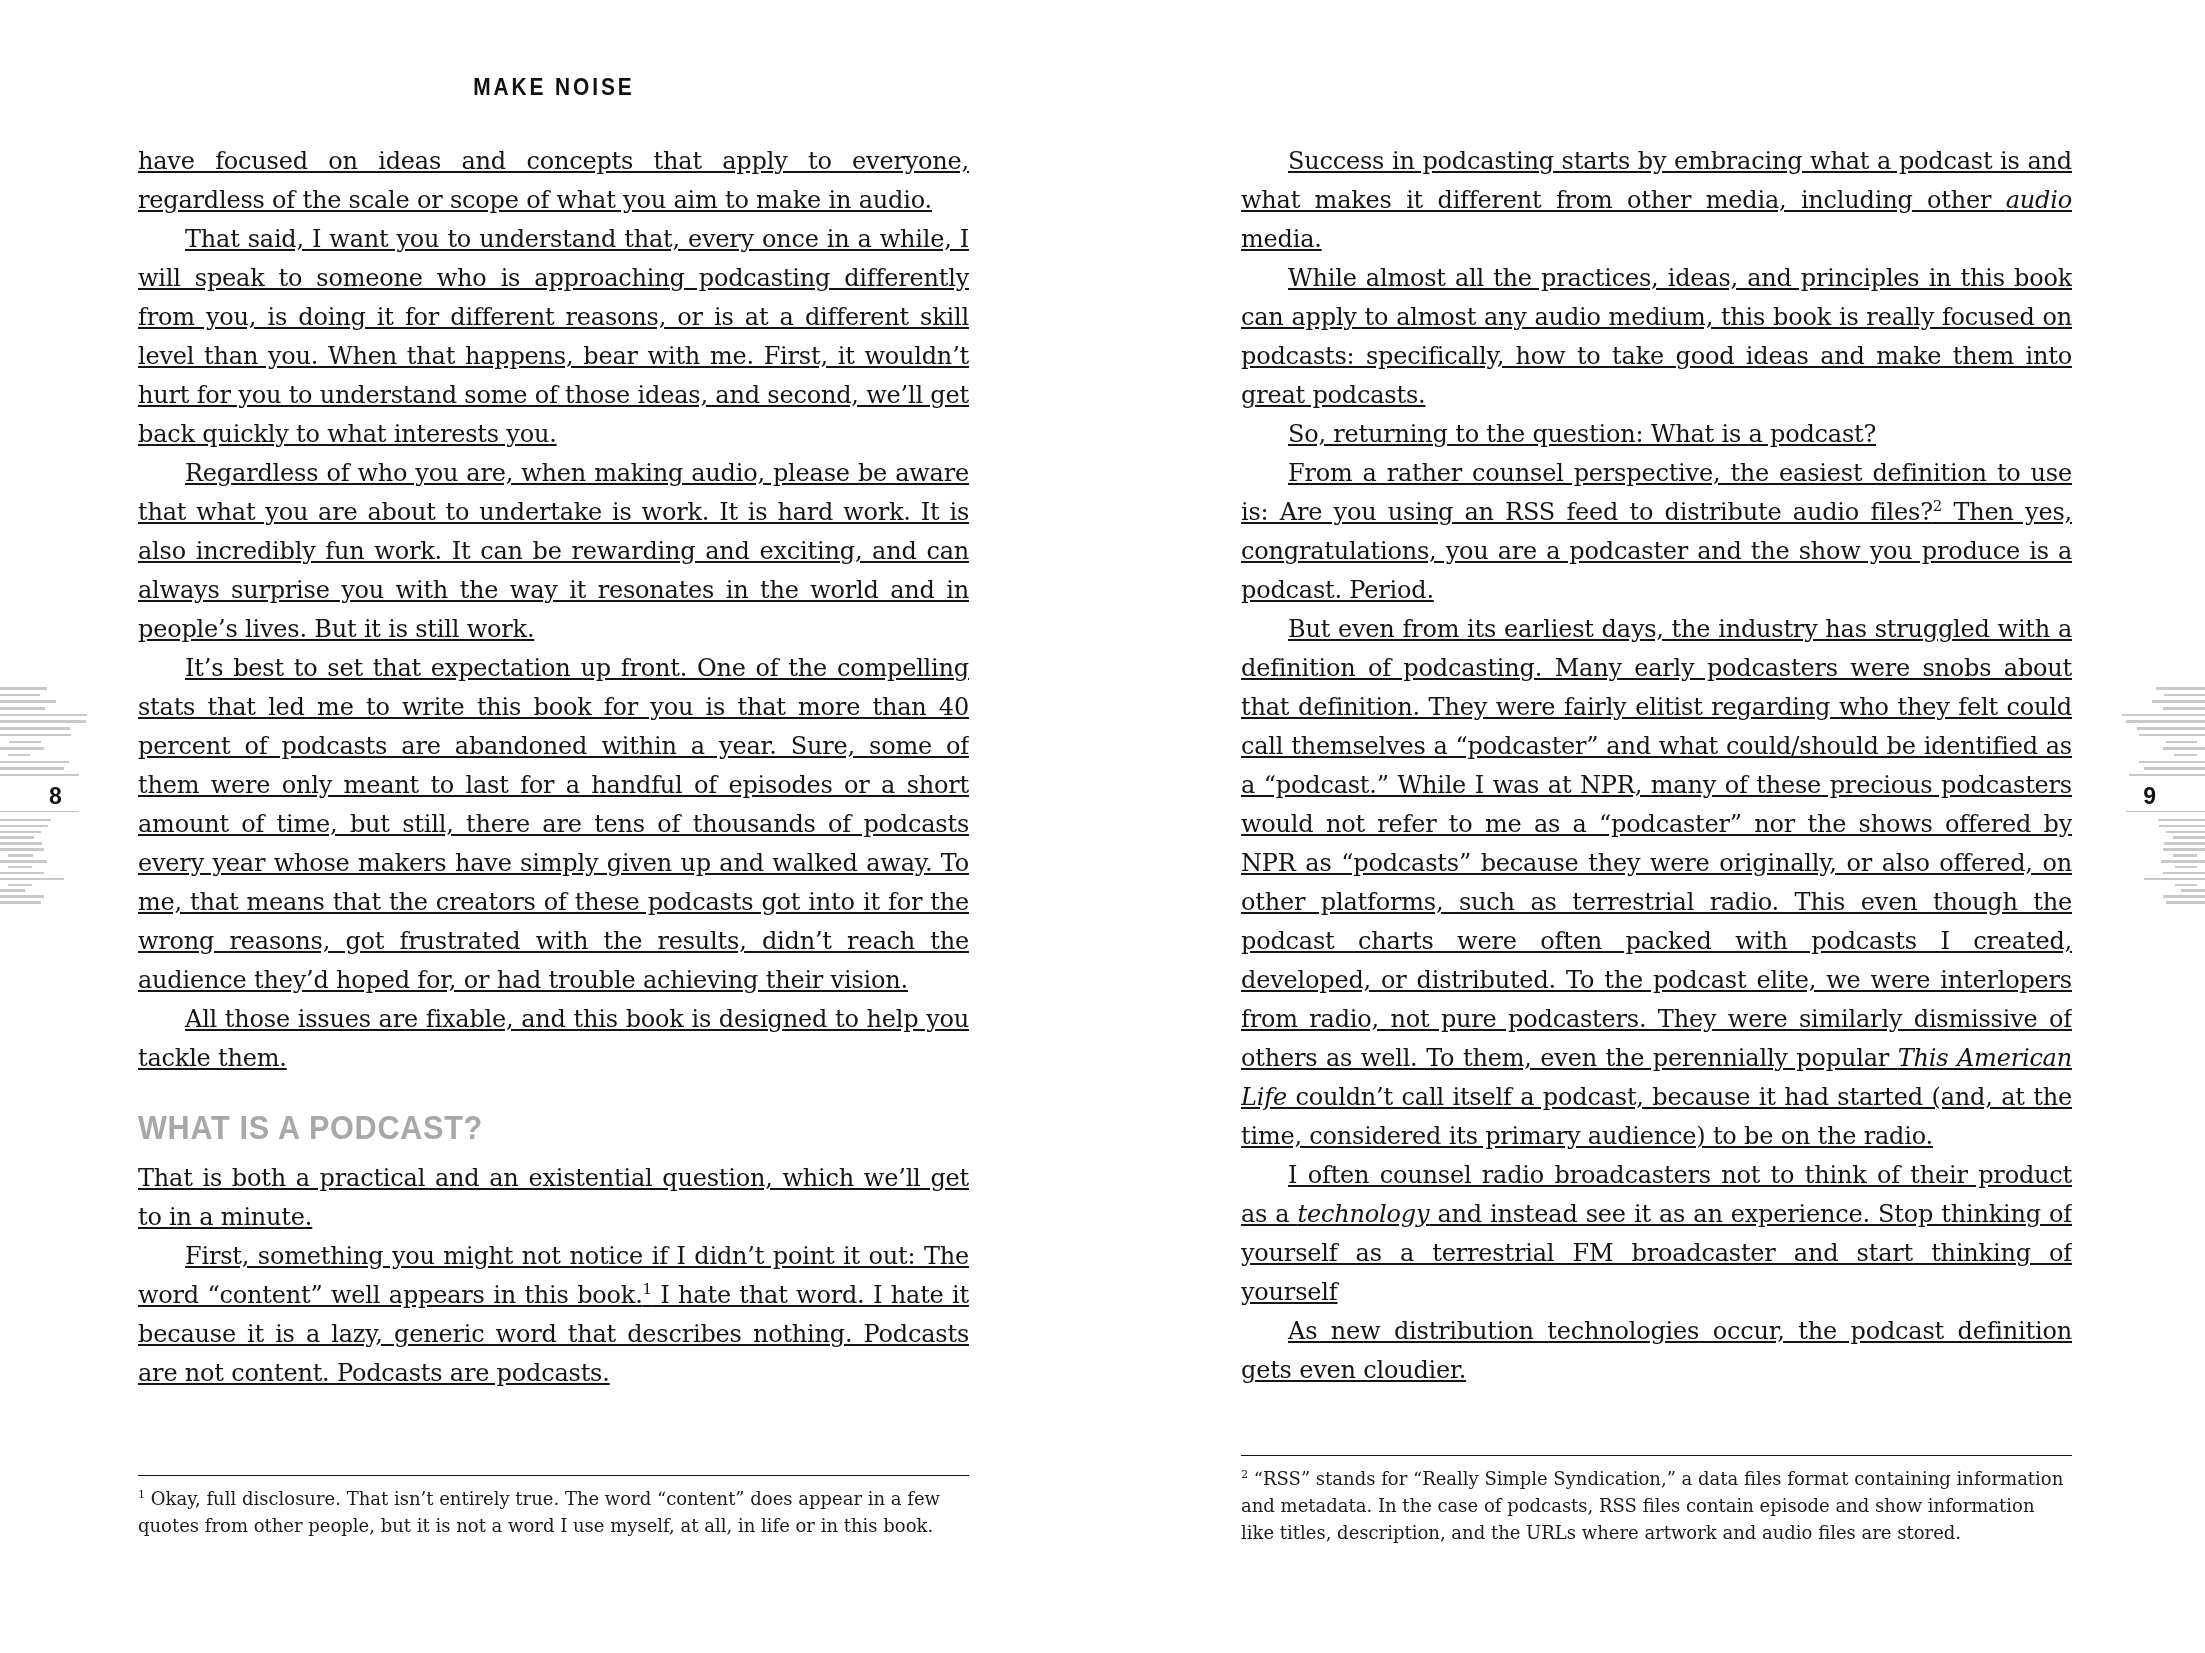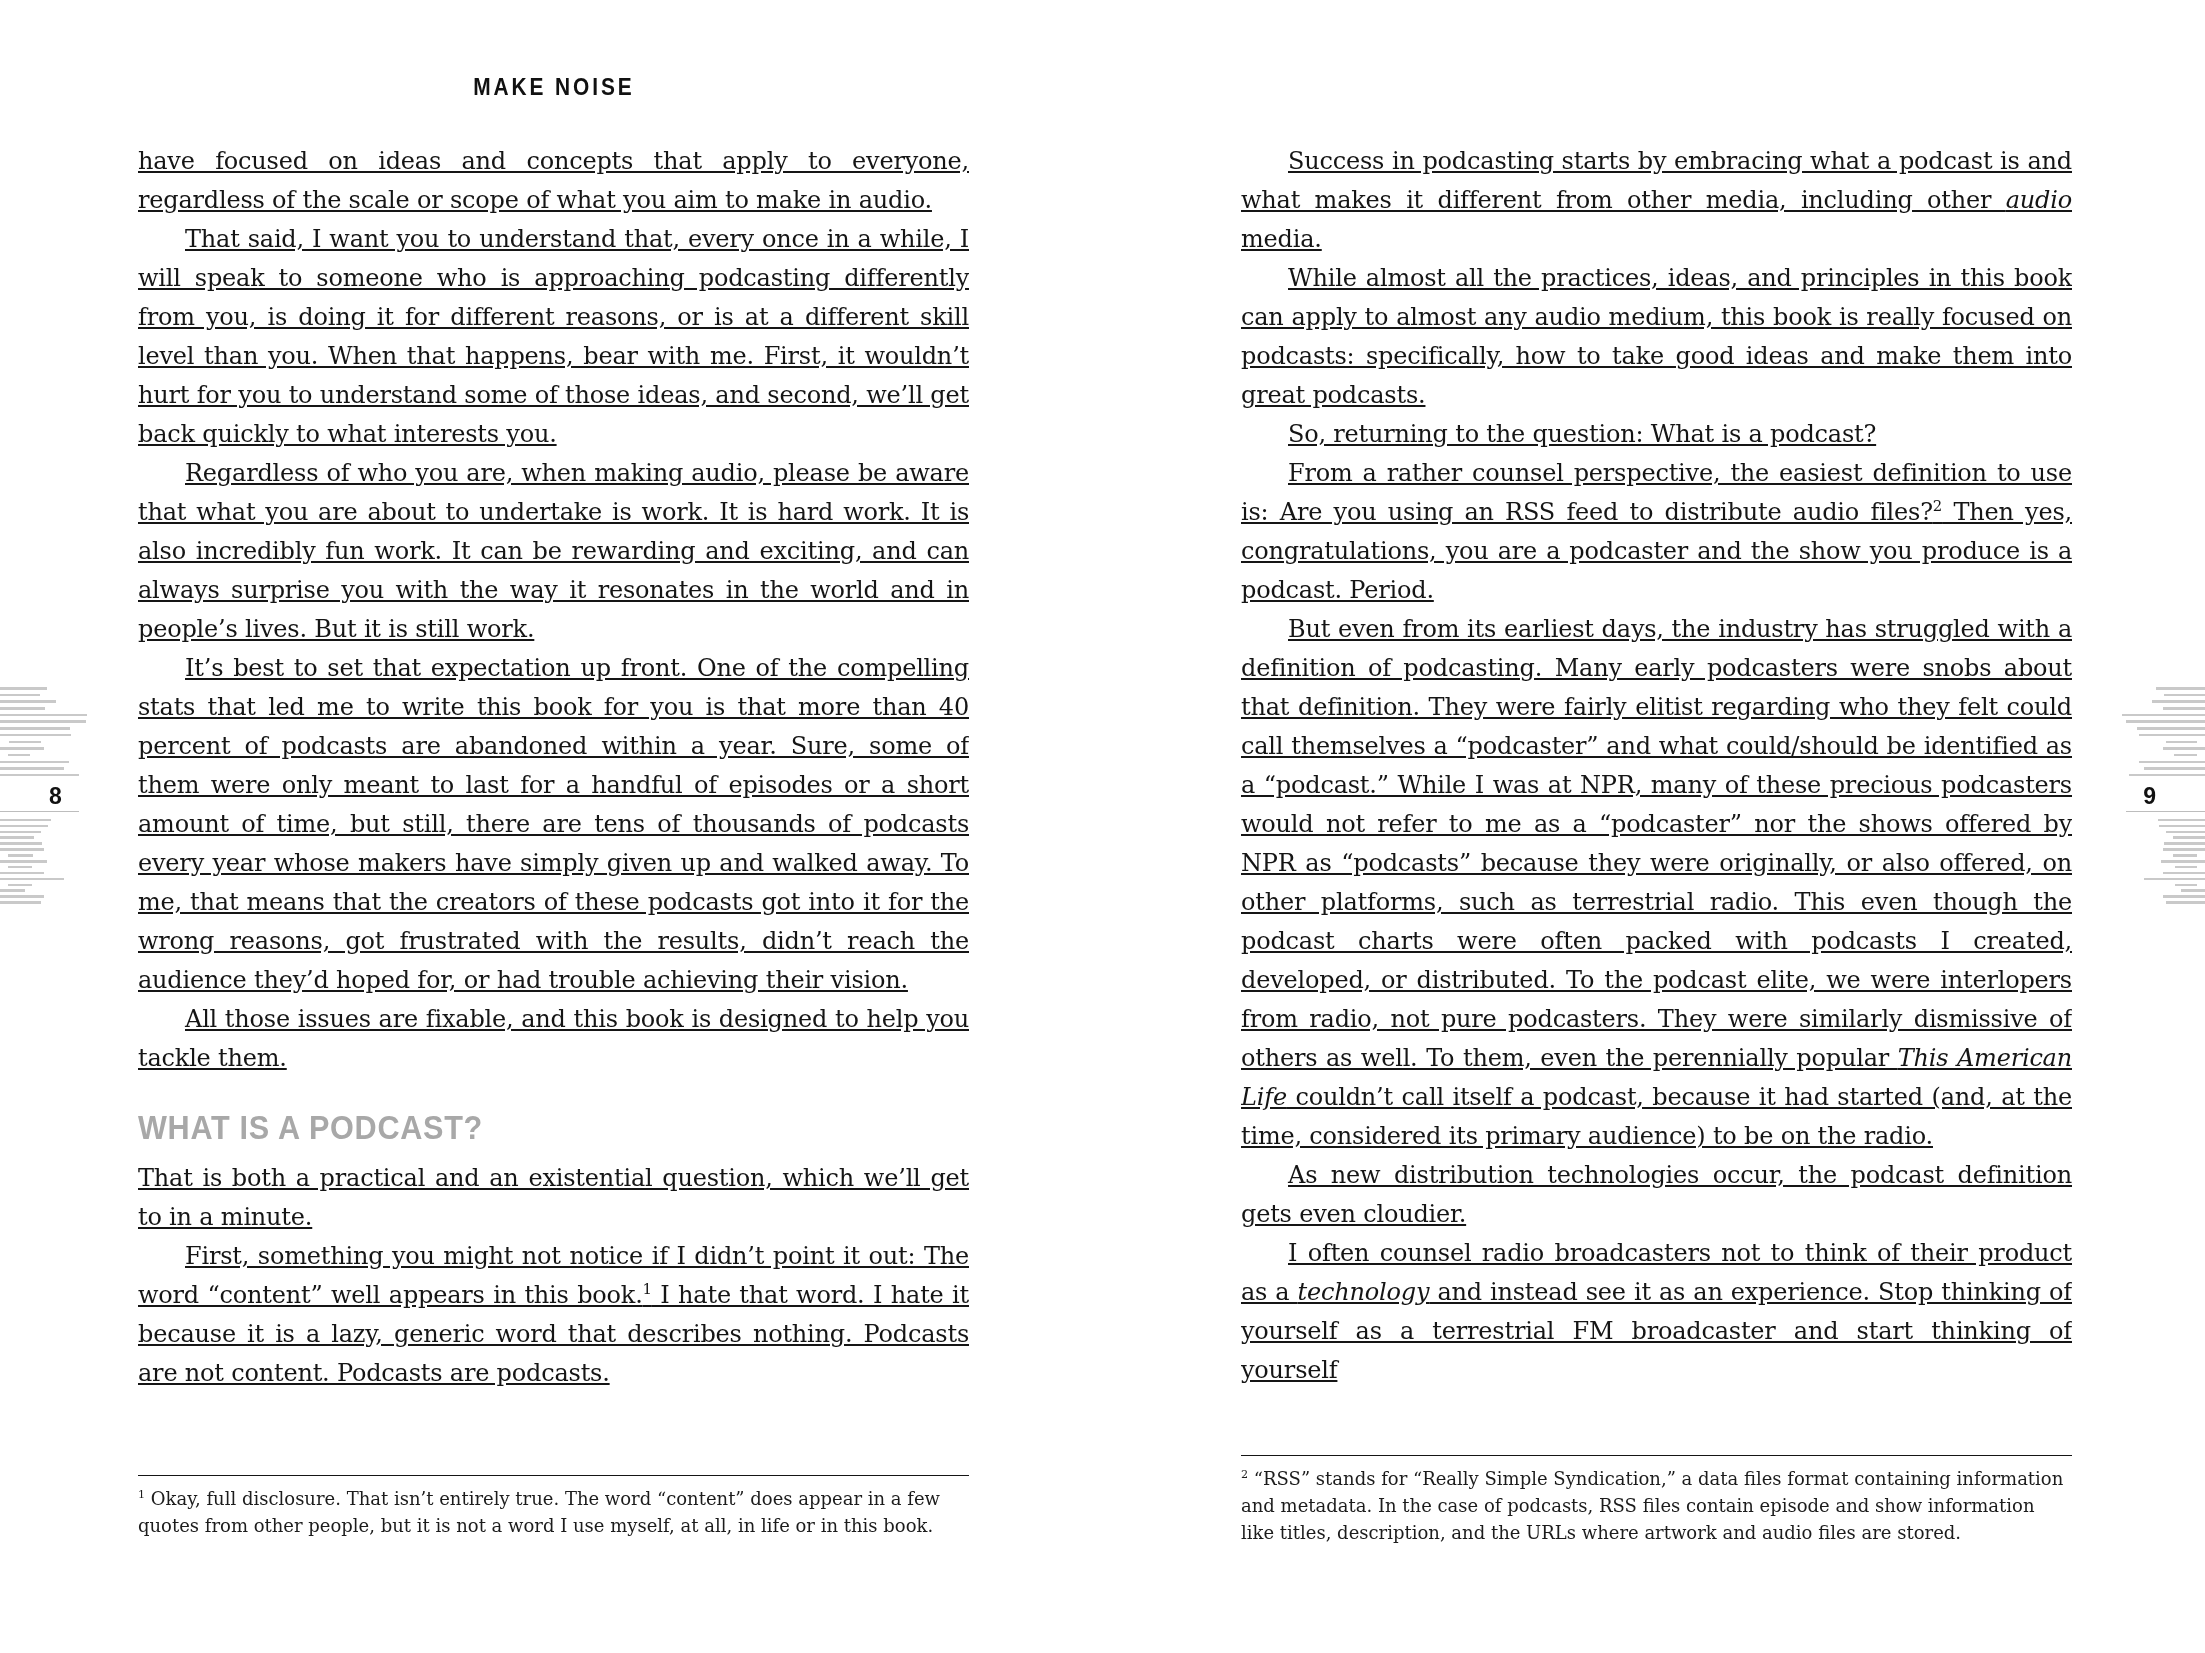--- a/index.html
+++ b/index.html
@@ -69,22 +69,22 @@
     </div>
   </section>
 
   <section class="page right">
     <div class="body-col">
         <p class="para ind"><span>Success in podcasting starts by embracing what a podcast is and what makes it different from other media, including other </span><i>audio</i><span> media.</span></p>
         <p class="para ind"><span>While almost all the practices, ideas, and principles in this book can apply to almost any audio medium, this book is really focused on podcasts: specifically, how to take good ideas and make them into great podcasts.</span></p>
         <p class="para ind"><span>So, returning to the question: What is a podcast?</span></p>
         <p class="para ind"><span>From a rather counsel perspective, the easiest definition to use is: Are you using an RSS feed to distribute audio files?</span><sup>2</sup><span> Then yes, congratulations, you are a podcaster and the show you produce is a podcast. Period.</span></p>
         <p class="para ind"><span>But even from its earliest days, the industry has struggled with a definition of podcasting. Many early podcasters were snobs about that definition. They were fairly elitist regarding who they felt could call themselves a “podcaster” and what could/should be identified as a “podcast.” While I was at NPR, many of these precious podcasters would not refer to me as a “podcaster” nor the shows offered by NPR as “podcasts” because they were originally, or also offered, on other platforms, such as terrestrial radio. This even though the podcast charts were often packed with podcasts I created, developed, or distributed. To the podcast elite, we were interlopers from radio, not pure podcasters. They were similarly dismissive of others as well. To them, even the perennially popular </span><i>This American Life</i><span> couldn’t call itself a podcast, because it had started (and, at the time, considered its primary audience) to be on the radio.</span></p>
+        <p class="para ind"><span>I often counsel radio broadcasters not to think of their product as a </span><i>technology</i><span> and instead see it as an experience. Stop thinking of yourself as a terrestrial FM broadcaster and start thinking of yourself</span></p>
         <p class="para ind"><span>As new distribution technologies occur, the podcast definition gets even cloudier.</span></p>
-        <p class="para ind"><span>I often counsel radio broadcasters not to think of their product as a </span><i>technology</i><span> and instead see it as an experience. Stop thinking of yourself as a terrestrial FM broadcaster and start thinking of yourself</span></p>
       </div>
     <div class="footnote">
       <div class="fn-rule"></div>
       <p class="fn-text"><sup>2</sup><span> “RSS” stands for “Really Simple Syndication,” a data files format containing information and metadata. In the case of podcasts, RSS files contain episode and show information like titles, description, and the URLs where artwork and audio files are stored.</span></p>
     </div>
   </section>
 
   <aside class="edge edge-left">
     <div class="bars top">
         <div class="bar" style="width: 47px; margin-left: 0px;"></div>

